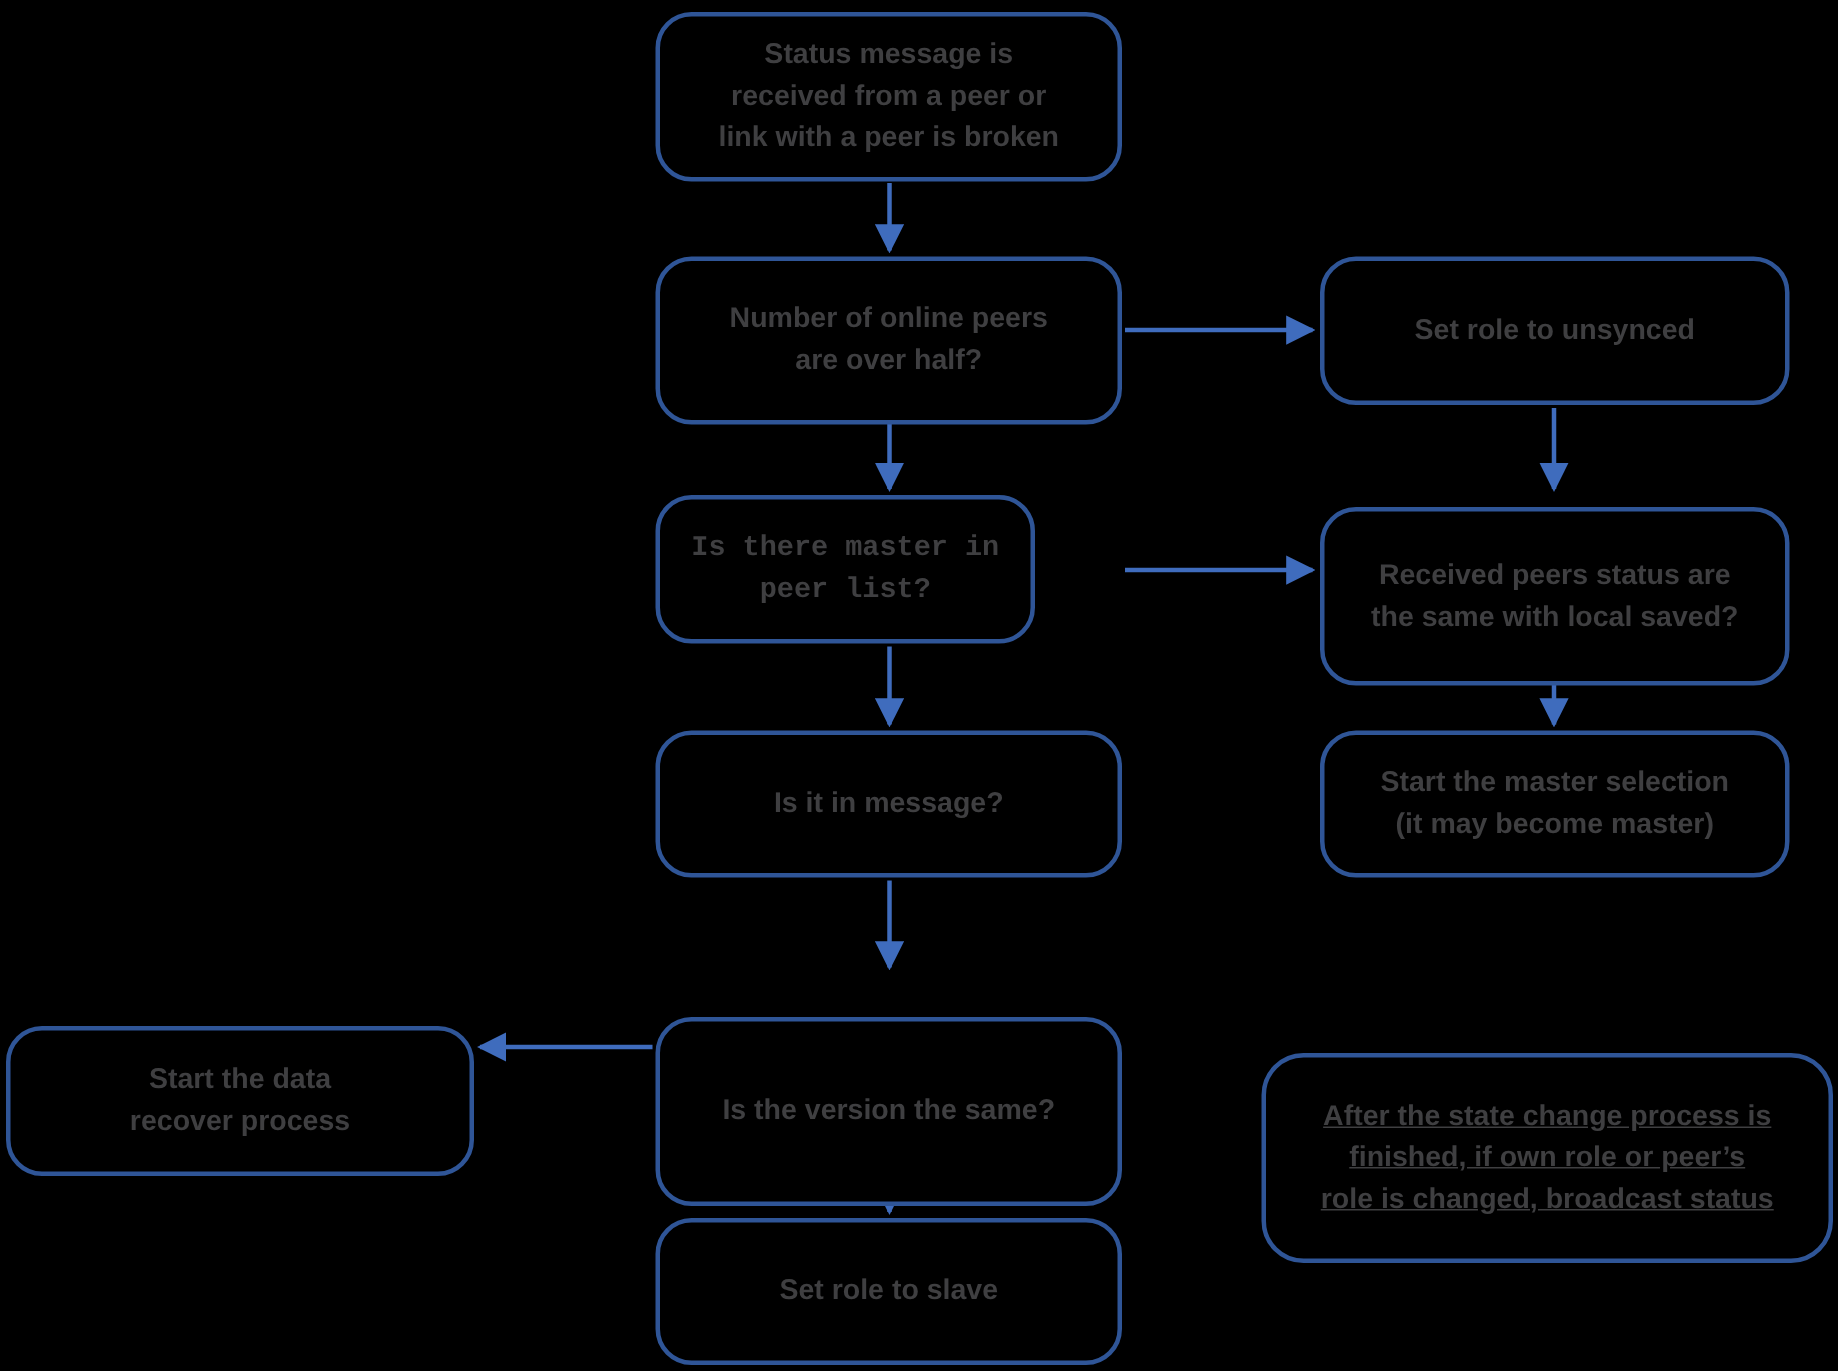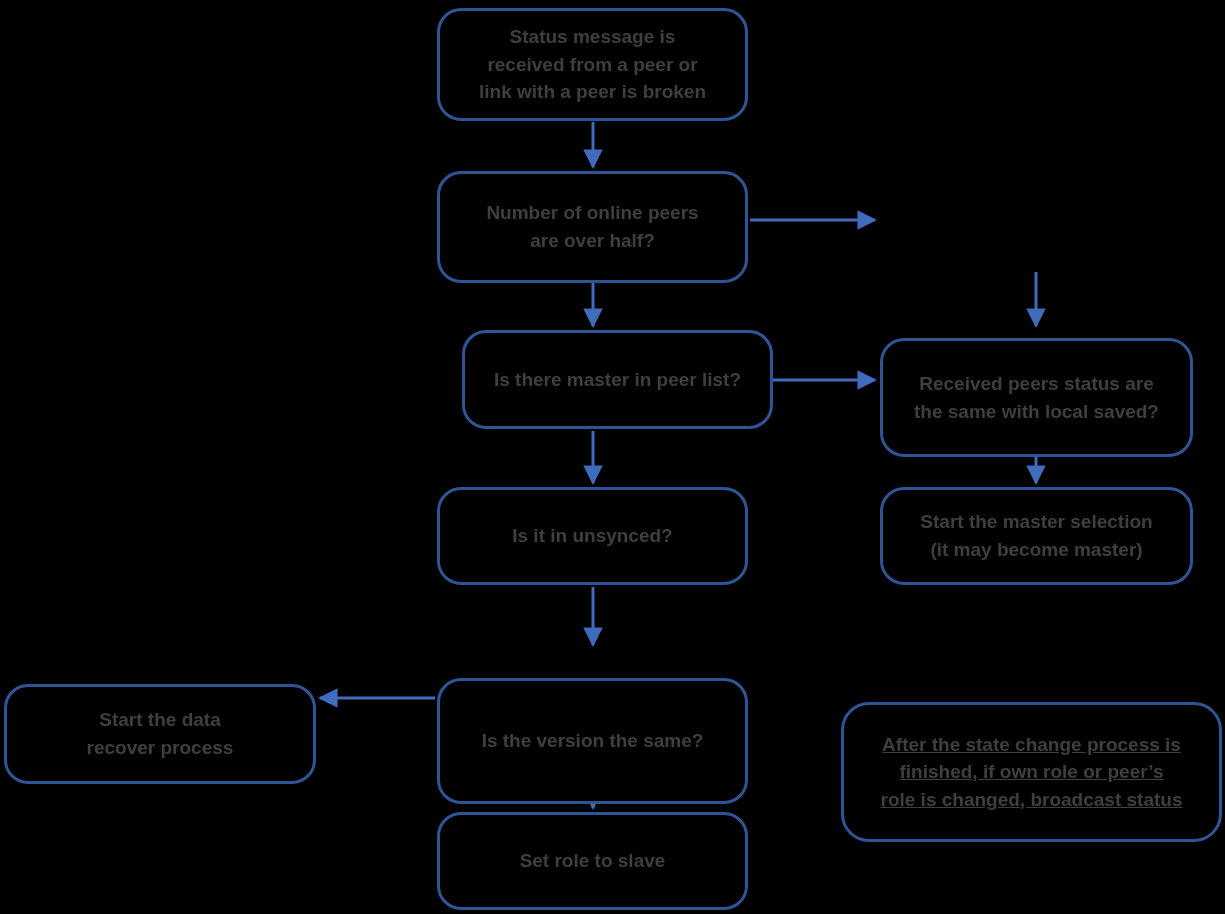--- a/index.html
+++ b/index.html
@@ -70,24 +70,25 @@
     <line x1="593" y1="587" x2="593" y2="645" marker-end="url(#arrow)"></line>
     <line x1="435" y1="698" x2="320" y2="698" marker-end="url(#arrow)"></line>
     <line x1="593" y1="750" x2="593" y2="808" marker-end="url(#arrow)"></line>
   </svg>
 
   <div class="node" style="left:437px; top:8px;   width:311px; height:113px;">Status message is
 received from a peer or
 link with a peer is broken</div>
   <div class="node" style="left:437px; top:171px; width:311px; height:112px;">Number of online peers
 are over half?</div>
-  <div class="node" style="left:462px; top:330px; width:311px; height:99px;">Is there master in peer list?</div>
+  <div class="node" style="left:880px; top:171px; width:313px; height:99px;">Set role to unsynced</div>
+  <div class="node" style="left:437px; top:330px; width:253px; height:99px;font-family:Liberation Mono, monospace;">Is there master in peer list?</div>
   <div class="node" style="left:880px; top:338px; width:313px; height:119px;">Received peers status are
 the same with local saved?</div>
-  <div class="node" style="left:437px; top:487px; width:311px; height:98px;">Is it in unsynced?</div>
+  <div class="node" style="left:437px; top:487px; width:311px; height:98px;">Is it in message?</div>
   <div class="node" style="left:880px; top:487px; width:313px; height:98px;">Start the master selection
 (it may become master)</div>
   <div class="node" style="left:4px;   top:649px; width:312px; height:100px;margin-top:35px;">Start the data
 recover process</div>
   <div class="node" style="left:437px; top:678px; width:311px; height:126px;">Is the version the same?</div>
   <div class="node" style="left:437px; top:812px; width:311px; height:98px;text-align:center;">Set role to slave</div>
   <div class="node note" style="left:841px; top:702px; width:381px; height:140px;text-decoration:underline;">After the state change process is
 finished, if own role or peer’s
 role is changed, broadcast status</div>
 

